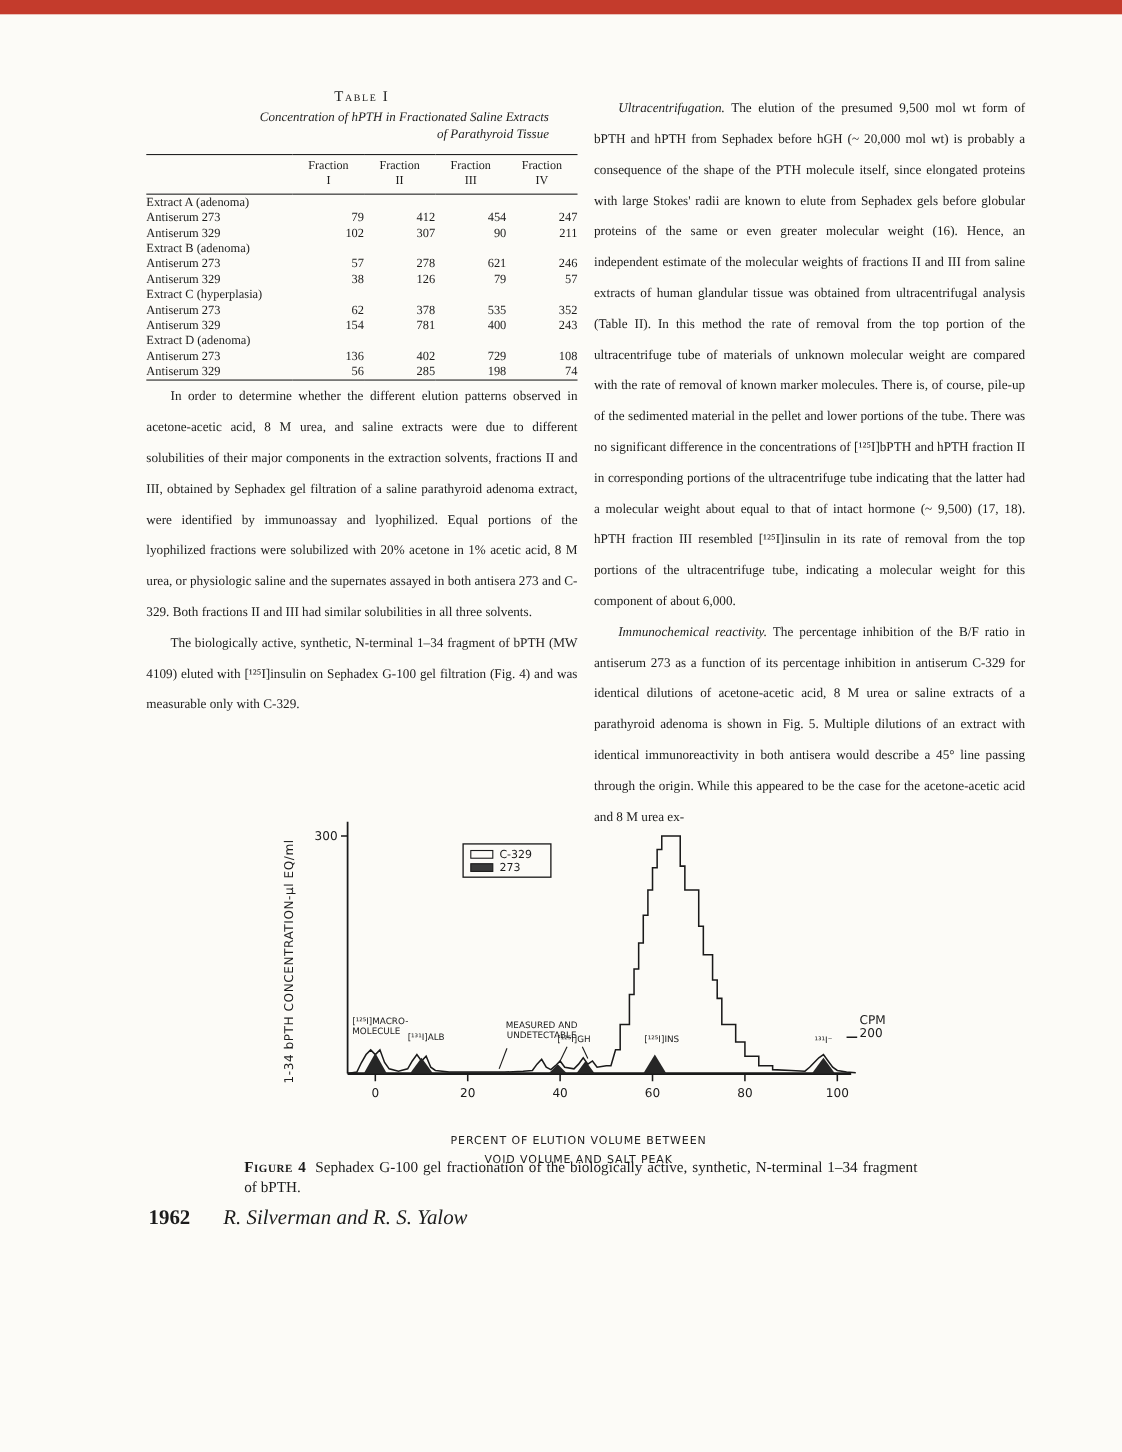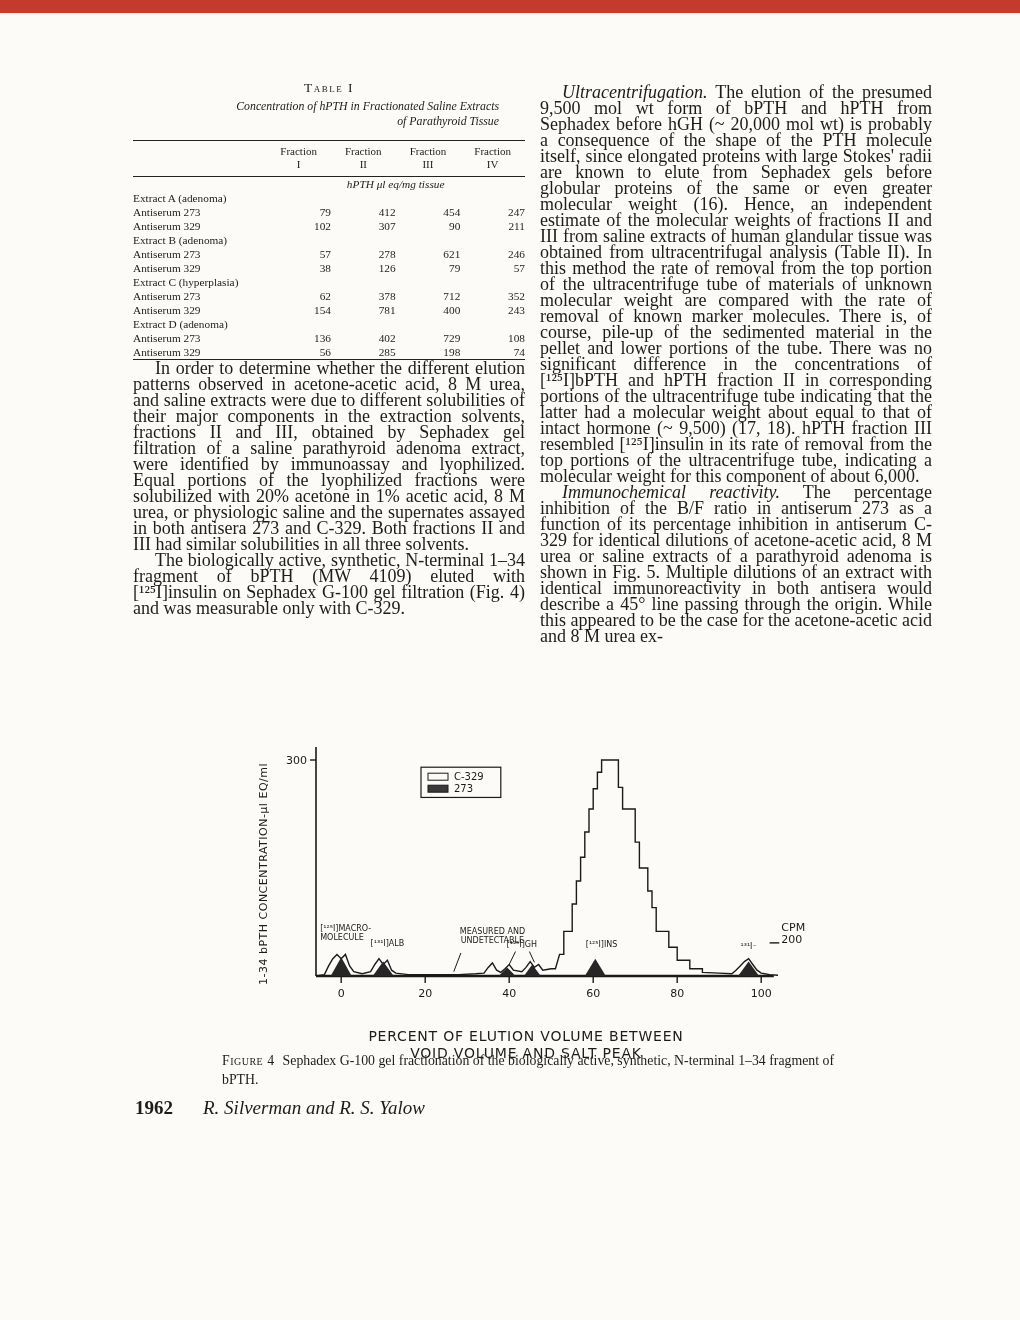--- a/index.html
+++ b/index.html
@@ -7,21 +7,21 @@
     position:relative; width:1020px; height:1320px; margin:0 auto;
     background:#fcfbf7; color:#1c1c1c; overflow:hidden;
     font-family:"Liberation Serif","DejaVu Serif",serif;
   }
   .topbar { position:absolute; top:0; left:0; width:100%; height:13px; background:#c43b2c; }
 
   
   .col { position:absolute; }
   .col-left  { left:133px; top:80px;  width:392px; }
   .col-right { left:540px; top:84px;  width:392px; }
-  p.body { font-size:18px; line-height:16px; text-align:justify; margin:0; }
+  p.body { font-size:12px; line-height:28px; text-align:justify; margin:0; }
   p.body.indent { text-indent:22px; }
   .lead { font-style:italic; }
 
   
   .tbl-label { text-align:center; font-variant:small-caps; font-size:13.5px; letter-spacing:1.5px; }
   .tbl-title { text-align:right; font-style:italic; font-size:11.8px; line-height:14.5px; margin:3px auto 12px; width:340px; }
   table.datatable {
     width:100%; border-collapse:collapse; font-size:11.3px;
     border-top:1.4px solid #222; border-bottom:1.4px solid #222;
   }
@@ -38,24 +38,24 @@
   
   .figure { position:absolute; left:250px; top:724px; display:flex; }
   .fig-ylabel { position:relative; width:26px; height:300px; }
   .fig-ylabel span {
     position:absolute; left:50%; top:50%;
     transform:translate(-50%,-50%) rotate(-90deg);
     white-space:nowrap; font-family:"DejaVu Sans",sans-serif;
     font-size:11px; letter-spacing:0.5px;
   }
   .fig-main { width:540px; }
-  .fig-xlabel { text-align:center; font-family:"DejaVu Sans",sans-serif; font-size:14px; letter-spacing:0.8px; line-height:17px; width:500px; }
+  .fig-xlabel { text-align:center; font-family:"DejaVu Sans",sans-serif; font-size:10px; letter-spacing:0.8px; line-height:17px; width:500px; }
 
   .caption { position:absolute; left:222px; top:1052px; width:612px; font-size:13.8px; line-height:18.5px; text-align:justify; }
-  .caption .figlabel { font-variant:small-caps; letter-spacing:0.5px; margin-right:8px; }
+  .caption .figlabel { font-variant:small-caps; letter-spacing:0.5px; margin-right:8px;font-weight:bold; }
 
   .footer { position:absolute; left:135px; top:1097px; font-size:19px; }
   .footer .pageno { font-weight:bold; margin-right:30px; }
   .footer .authors { font-style:italic; }
 </style>
 </head>
 <body>
 
 <div class="page">
 
@@ -77,24 +77,20 @@
             <col style="width:16.5%">
         </colgroup>
         <thead>
           <tr class="colhead">
             <th></th>
             <th><span>Fraction</span><br><span>I</span></th>
             <th><span>Fraction</span><br><span>II</span></th>
             <th><span>Fraction</span><br><span>III</span></th>
             <th><span>Fraction</span><br><span>IV</span></th>
           </tr>
-          <tr>
-            <td></td>
-            <td class="units" colspan="4">hPTH μl eq/mg tissue</td>
-          </tr>
         </thead>
         <tbody id="tbody-rows">
             <tr>
               <td colspan="5" class="grp">Extract A (adenoma)</td>
             </tr>
             <tr>
               <td class="rowlabel">Antiserum 273</td>
               <td class="num">79</td>
               <td class="num">412</td>
               <td class="num">454</td>
@@ -124,21 +120,21 @@
               <td class="num">79</td>
               <td class="num">57</td>
             </tr>
             <tr>
               <td colspan="5" class="grp">Extract C (hyperplasia)</td>
             </tr>
             <tr>
               <td class="rowlabel">Antiserum 273</td>
               <td class="num">62</td>
               <td class="num">378</td>
-              <td class="num">712</td>
+              <td class="num">535</td>
               <td class="num">352</td>
             </tr>
             <tr>
               <td class="rowlabel">Antiserum 329</td>
               <td class="num">154</td>
               <td class="num">781</td>
               <td class="num">400</td>
               <td class="num">243</td>
             </tr>
             <tr>

